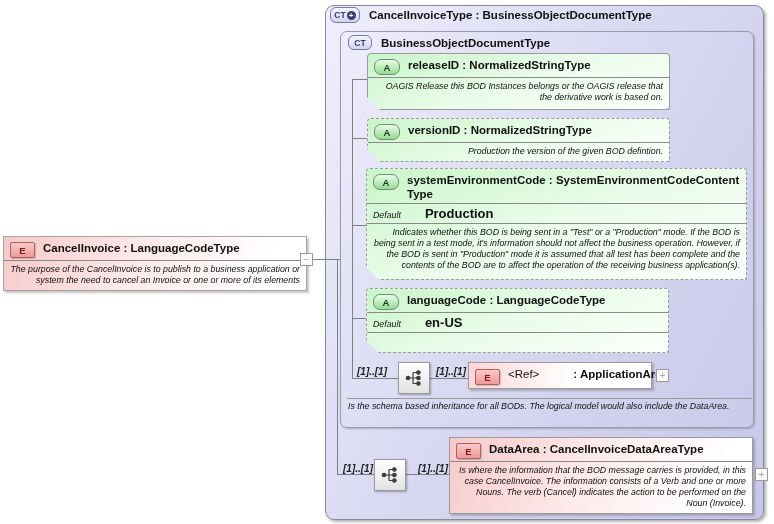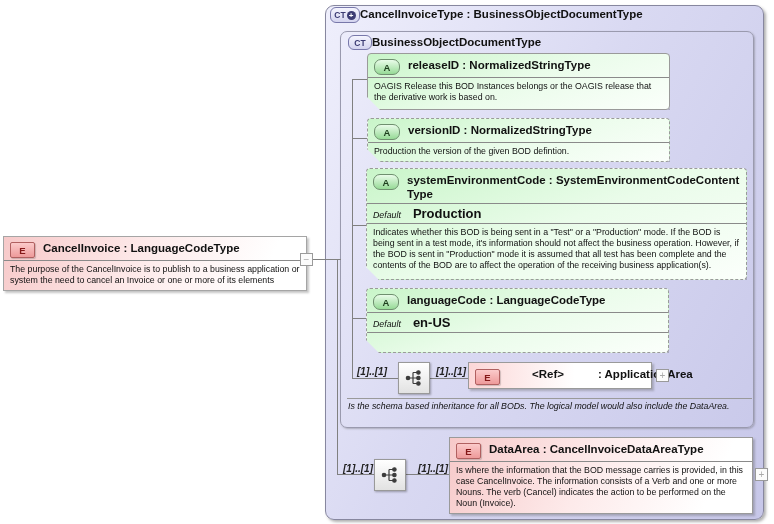--- a/index.html
+++ b/index.html
@@ -10,22 +10,22 @@
   
   .hline,.vline{position:absolute;background:#808080;z-index:2;}
   .hline{height:1px;} .vline{width:1px;}
   
   .node{position:absolute;box-sizing:border-box;border:1px solid #9a9a9a;
         box-shadow:2px 2px 2px rgba(90,90,90,.35);z-index:3;}
   .hdr{display:flex;align-items:flex-start;gap:8px;padding:4px 6px 2px 6px;}
   .title{font-size:11.5px;font-weight:bold;line-height:14px;white-space:nowrap;}
   .title.wrap{white-space:normal;text-align:left;word-break:break-all;flex:1;}
   .rule{height:1px;background:#8a8a8a;}
-  .desc{font-size:8.8px;line-height:11px;padding:3px 6px 4px 6px;}
-  .defrow{display:flex;align-items:baseline;gap:12px;padding:2px 6px;}
+  .desc{font-size:8.8px;font-style:italic;line-height:11px;padding:3px 6px 4px 6px;text-align:right;}
+  .defrow{display:flex;align-items:baseline;gap:24px;padding:2px 6px;}
   .def-label{font-size:8.8px;font-style:italic;}
   .def-value{font-size:13px;font-weight:bold;}
   
   .ebox{background:linear-gradient(115deg,#f7c9c9 0%,#fdeaea 45%,#ffffff 85%);}
   .refbox{background:linear-gradient(to right,#fcd7d7 0%,#ffffff 58%);}
   
   .attr{background:linear-gradient(160deg,#c9f5c9 0%,#eafcea 50%,#fbfffb 100%);
         border-radius:4px;
         clip-path:polygon(0 0,100% 0,100% 100%,13px 100%,0 calc(100% - 13px));}
   .attr.optional{border-style:dashed;}
@@ -43,34 +43,34 @@
   .icon-a{flex:0 0 auto;width:24px;height:14px;border:1px solid #6f8f6f;border-radius:7px;
       background:linear-gradient(#e9fce9,#96da96);color:#1c3d1c;font-size:9.5px;font-weight:bold;
       display:flex;align-items:center;justify-content:center;margin-top:1px;}
   .icon-ct{display:inline-flex;align-items:center;justify-content:center;gap:1px;
       width:22px;height:13px;border:1px solid #7878aa;border-radius:6px;
       background:linear-gradient(#f5f5fe,#d4d4ef);color:#3a3a72;font-size:8.5px;font-weight:bold;}
   .icon-ct.big{width:28px;height:14px;}
   .ctplus{display:inline-flex;align-items:center;justify-content:center;width:9px;height:9px;
       border-radius:50%;background:#3c3c74;color:#ffffff;font-size:8px;line-height:9px;font-weight:bold;}
   
-  .ptitle{position:absolute;display:flex;z-index:4;}
+  .ptitle{position:absolute;display:flex;align-items:center;gap:9px;z-index:4;}
   .ptitle .title{font-size:11.5px;}
   
   .seqicon{position:absolute;width:30px;height:30px;border:1px solid #999;z-index:4;
       background:linear-gradient(#ffffff,#e2e2e2);box-shadow:1px 1px 2px rgba(0,0,0,.3);
       display:flex;align-items:center;justify-content:center;}
   
   .handle{position:absolute;width:13px;height:13px;border:1px solid #9a9a9a;background:#fbfbfb;
       color:#a9a9a9;font-size:10px;line-height:11px;text-align:center;z-index:5;box-sizing:border-box;}
   
   .card{position:absolute;font-size:10px;font-weight:bold;font-style:italic;color:#222;z-index:4;white-space:nowrap;}
   .note{position:absolute;font-size:8.8px;font-style:italic;line-height:11px;z-index:4;}
   .noterule{position:absolute;height:1px;background:#9a9a9a;z-index:4;}
-  .refname{font-size:11.5px;font-weight:bold;white-space:nowrap;margin-left:24px;}
+  .refname{font-size:11.5px;font-weight:normal;white-space:nowrap;}
   .reftype{font-size:11.5px;font-weight:bold;white-space:nowrap;margin-left:26px;}
 </style>
 </head>
 <body>
 
 <div id="screen">
 
   <div class="panel" style="left:325px;top:5px;width:439px;height:515px;"></div>
   <div class="ptitle" style="left:330px;top:7px;">
     <span class="icon-ct big">

